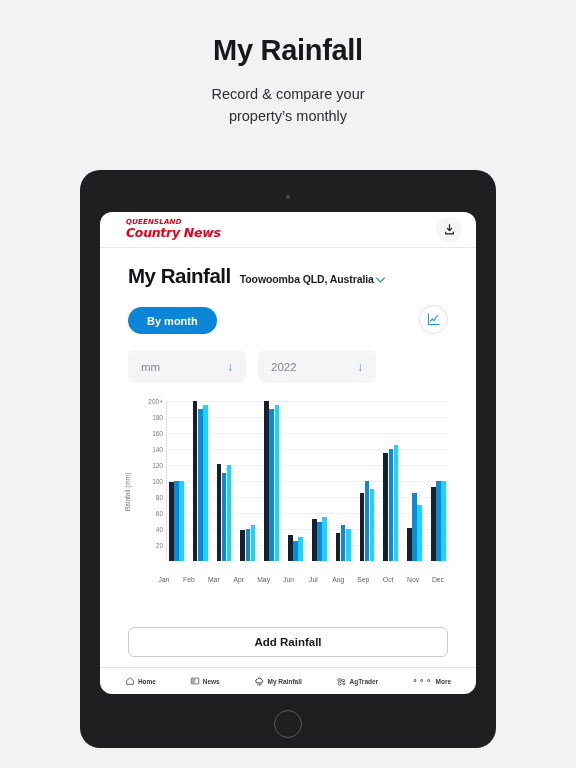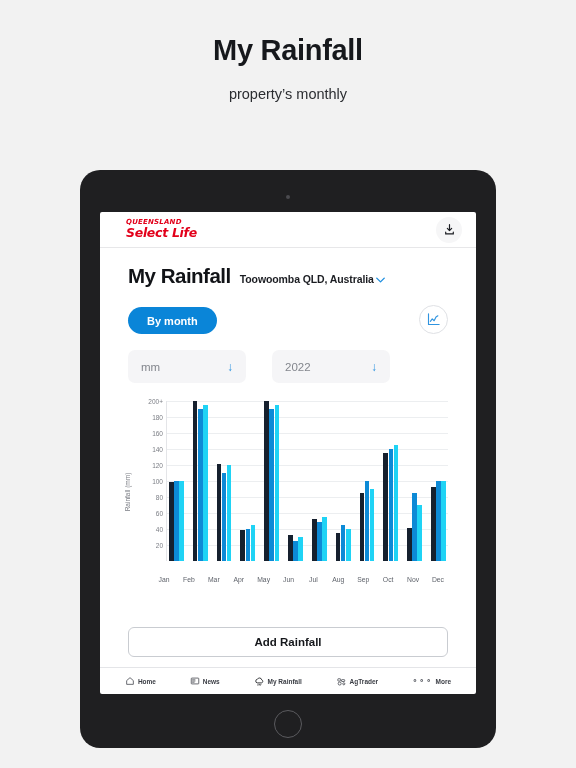--- a/index.html
+++ b/index.html
@@ -37,21 +37,21 @@
   .device-home {
     position: absolute; bottom: 10px; left: 50%;
     transform: translateX(-50%);
     width: 28px; height: 28px; border-radius: 50%;
     border: 1.5px solid #5a5a5e;
   }
   .screen {
     position: absolute; left: 20px; top: 42px;
     width: 376px; height: 482px;
     background: #ffffff;
-    border-radius: 2px;
+    border-radius: 12px;
     overflow: hidden;
     display: flex; flex-direction: column;
   }
 
   
   .appbar {
     height: 36px; flex: 0 0 36px;
     border-bottom: 1px solid #e7e7e9;
     display: flex; align-items: center;
     padding: 0 12px 0 26px;
@@ -120,21 +120,21 @@
     display: flex; align-items: center; justify-content: center;
   }
 
   
   .section-title {
     margin-top: 26px;
     font-size: 15px; font-weight: bold; color: #14161a;
     letter-spacing: -0.3px;
   }
 
-  .selects { margin-top: 16px; display: flex; gap: 26px; }
+  .selects { margin-top: 16px; display: flex; gap: 12px; }
   .select {
     width: 118px; height: 33px; border-radius: 7px;
     background: #f5f5f7;
     display: flex; align-items: center; justify-content: space-between;
     padding: 0 13px;
     font-size: 11.5px; color: #83868d;
   }
   .select-arrow { color: #2f94e0; font-size: 12px; }
 
   
@@ -212,34 +212,35 @@
   }
   .tab svg { display: block; }
   .dots { letter-spacing: 1px; font-size: 7px; color: #5a5d64; }
 </style>
 </head>
 <body>
 
 <div class="promo">
   <div class="promo-title">My Rainfall</div>
   <div class="promo-sub">
+    <div>Record &amp; compare your</div>
     <div>property’s monthly</div>
   </div>
 </div>
 
 <div class="device">
   <div class="device-cam"></div>
   <div class="device-home"></div>
 
   <div class="screen">
 
     <div class="appbar">
       <div class="logo">
         <div class="logo-top">QUEENSLAND</div>
-        <div class="logo-bot">Select Life</div>
+        <div class="logo-bot">Country News</div>
       </div>
       <div class="dl-btn">
         <svg width="13" height="13" viewBox="0 0 24 24">
           <path d="M12 3 L12 14 M12 14 L8 10 M12 14 L16 10" fill="none" stroke="#1b1d22" stroke-width="2.2" stroke-linecap="round" stroke-linejoin="round"></path>
           <path d="M5 17 L5 20 L19 20 L19 17" fill="none" stroke="#1b1d22" stroke-width="2.2" stroke-linecap="round"></path>
         </svg>
       </div>
     </div>
 
     <div class="body">

